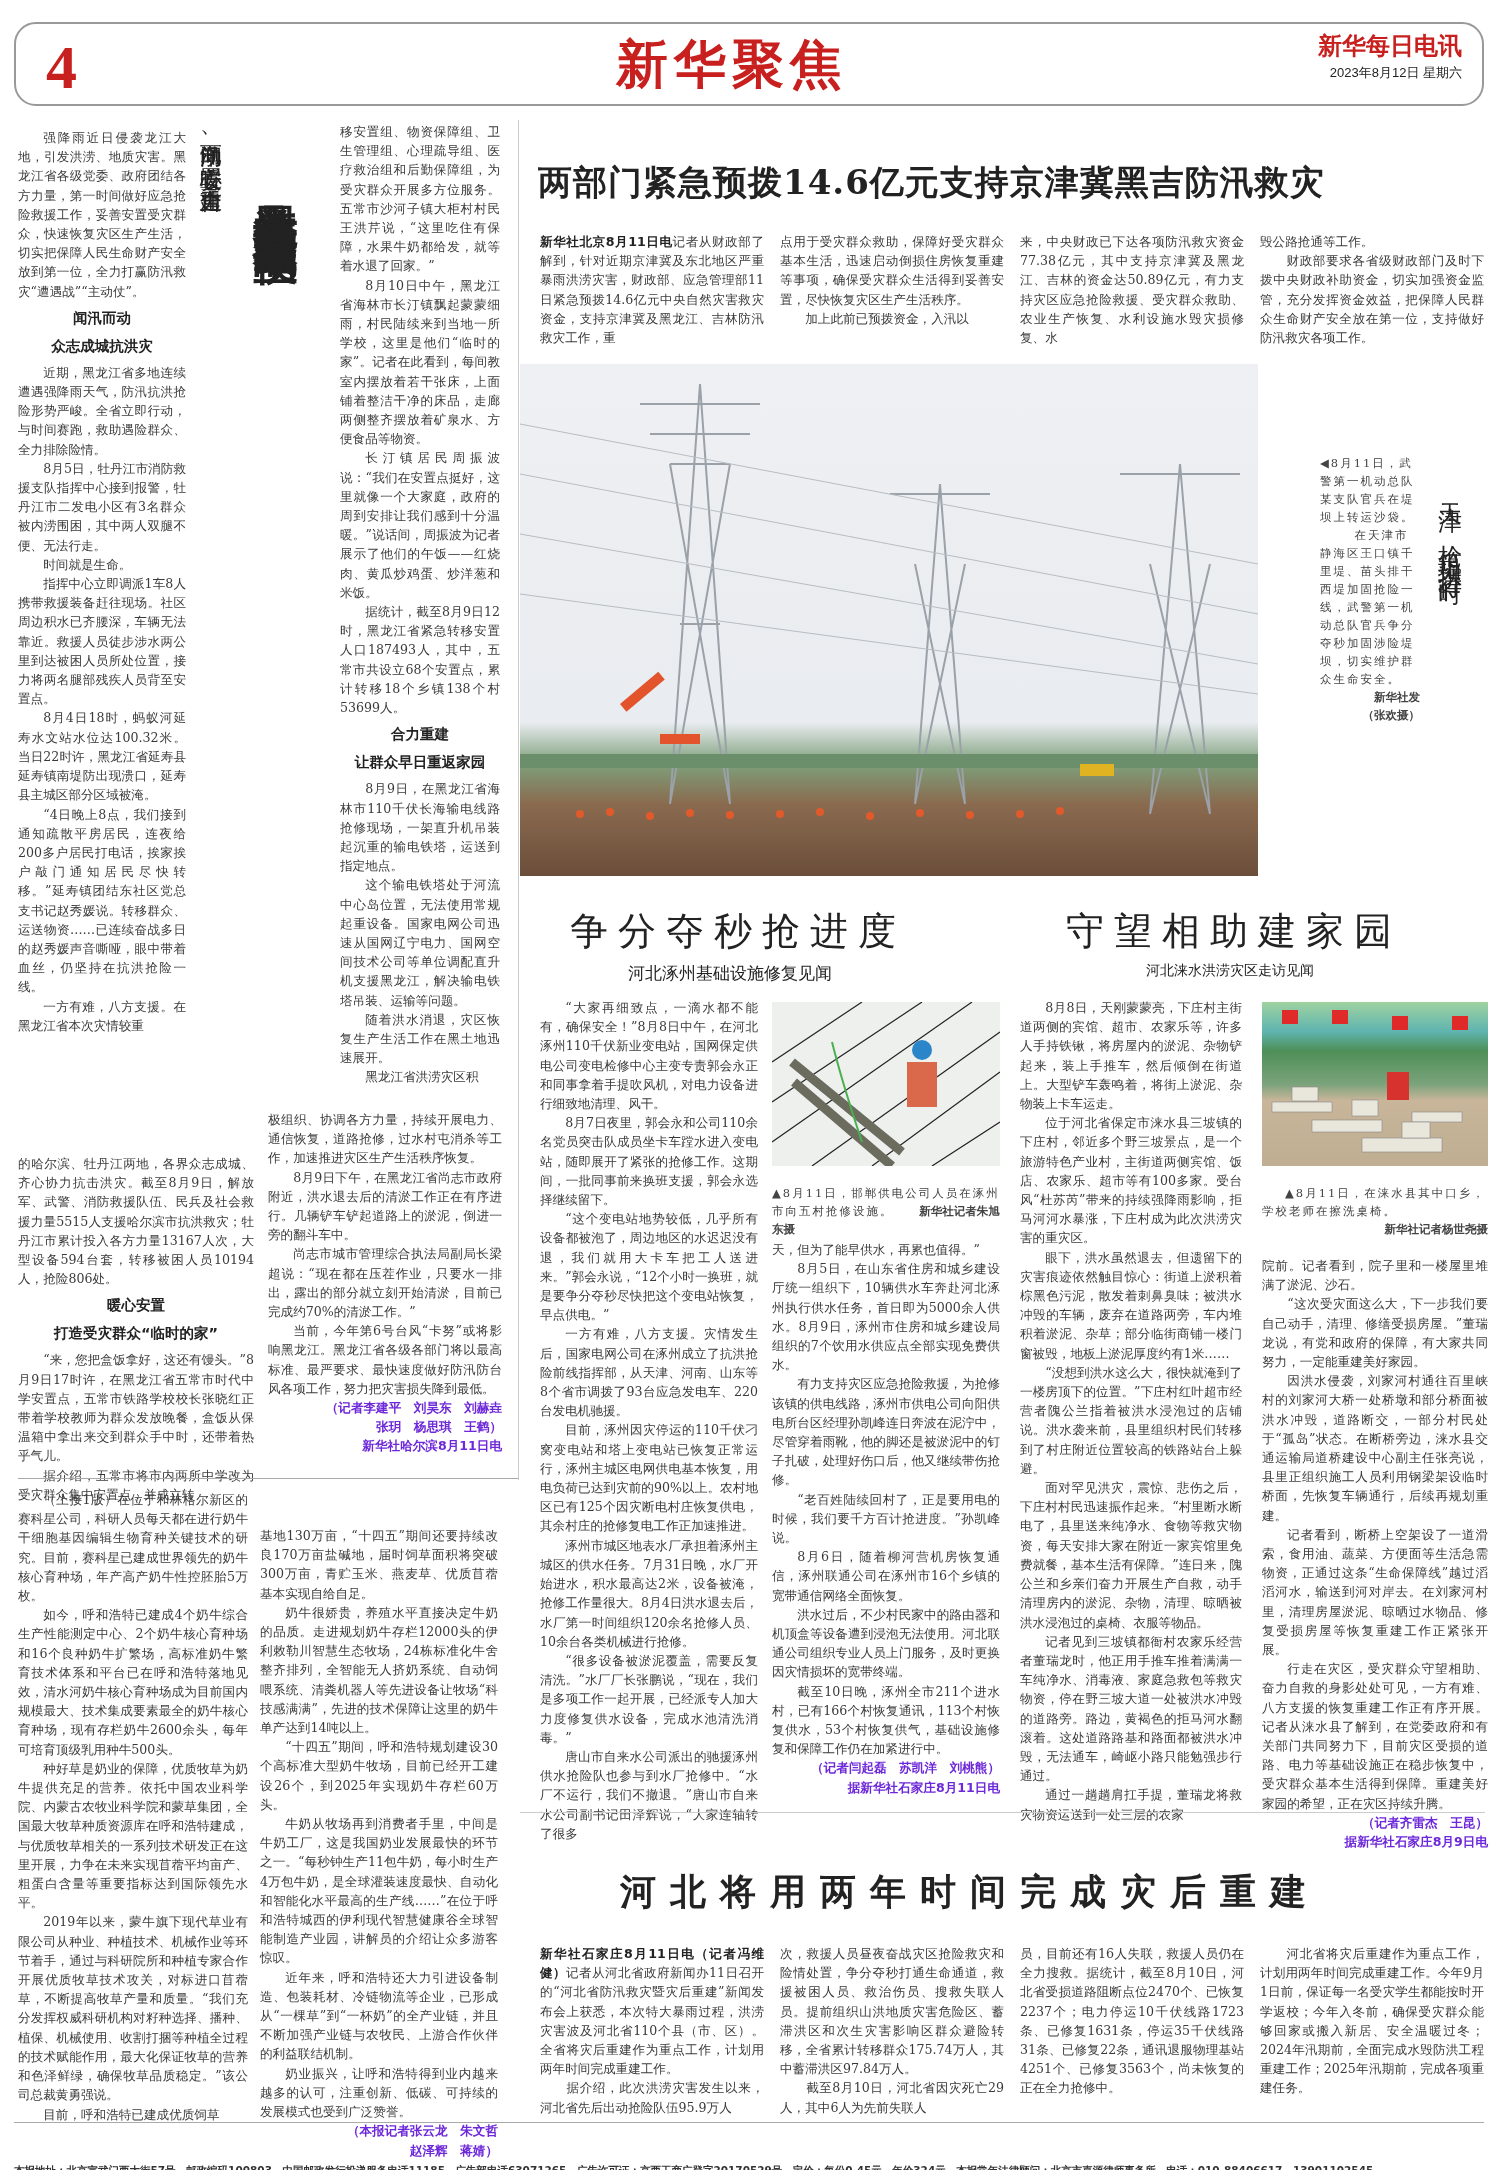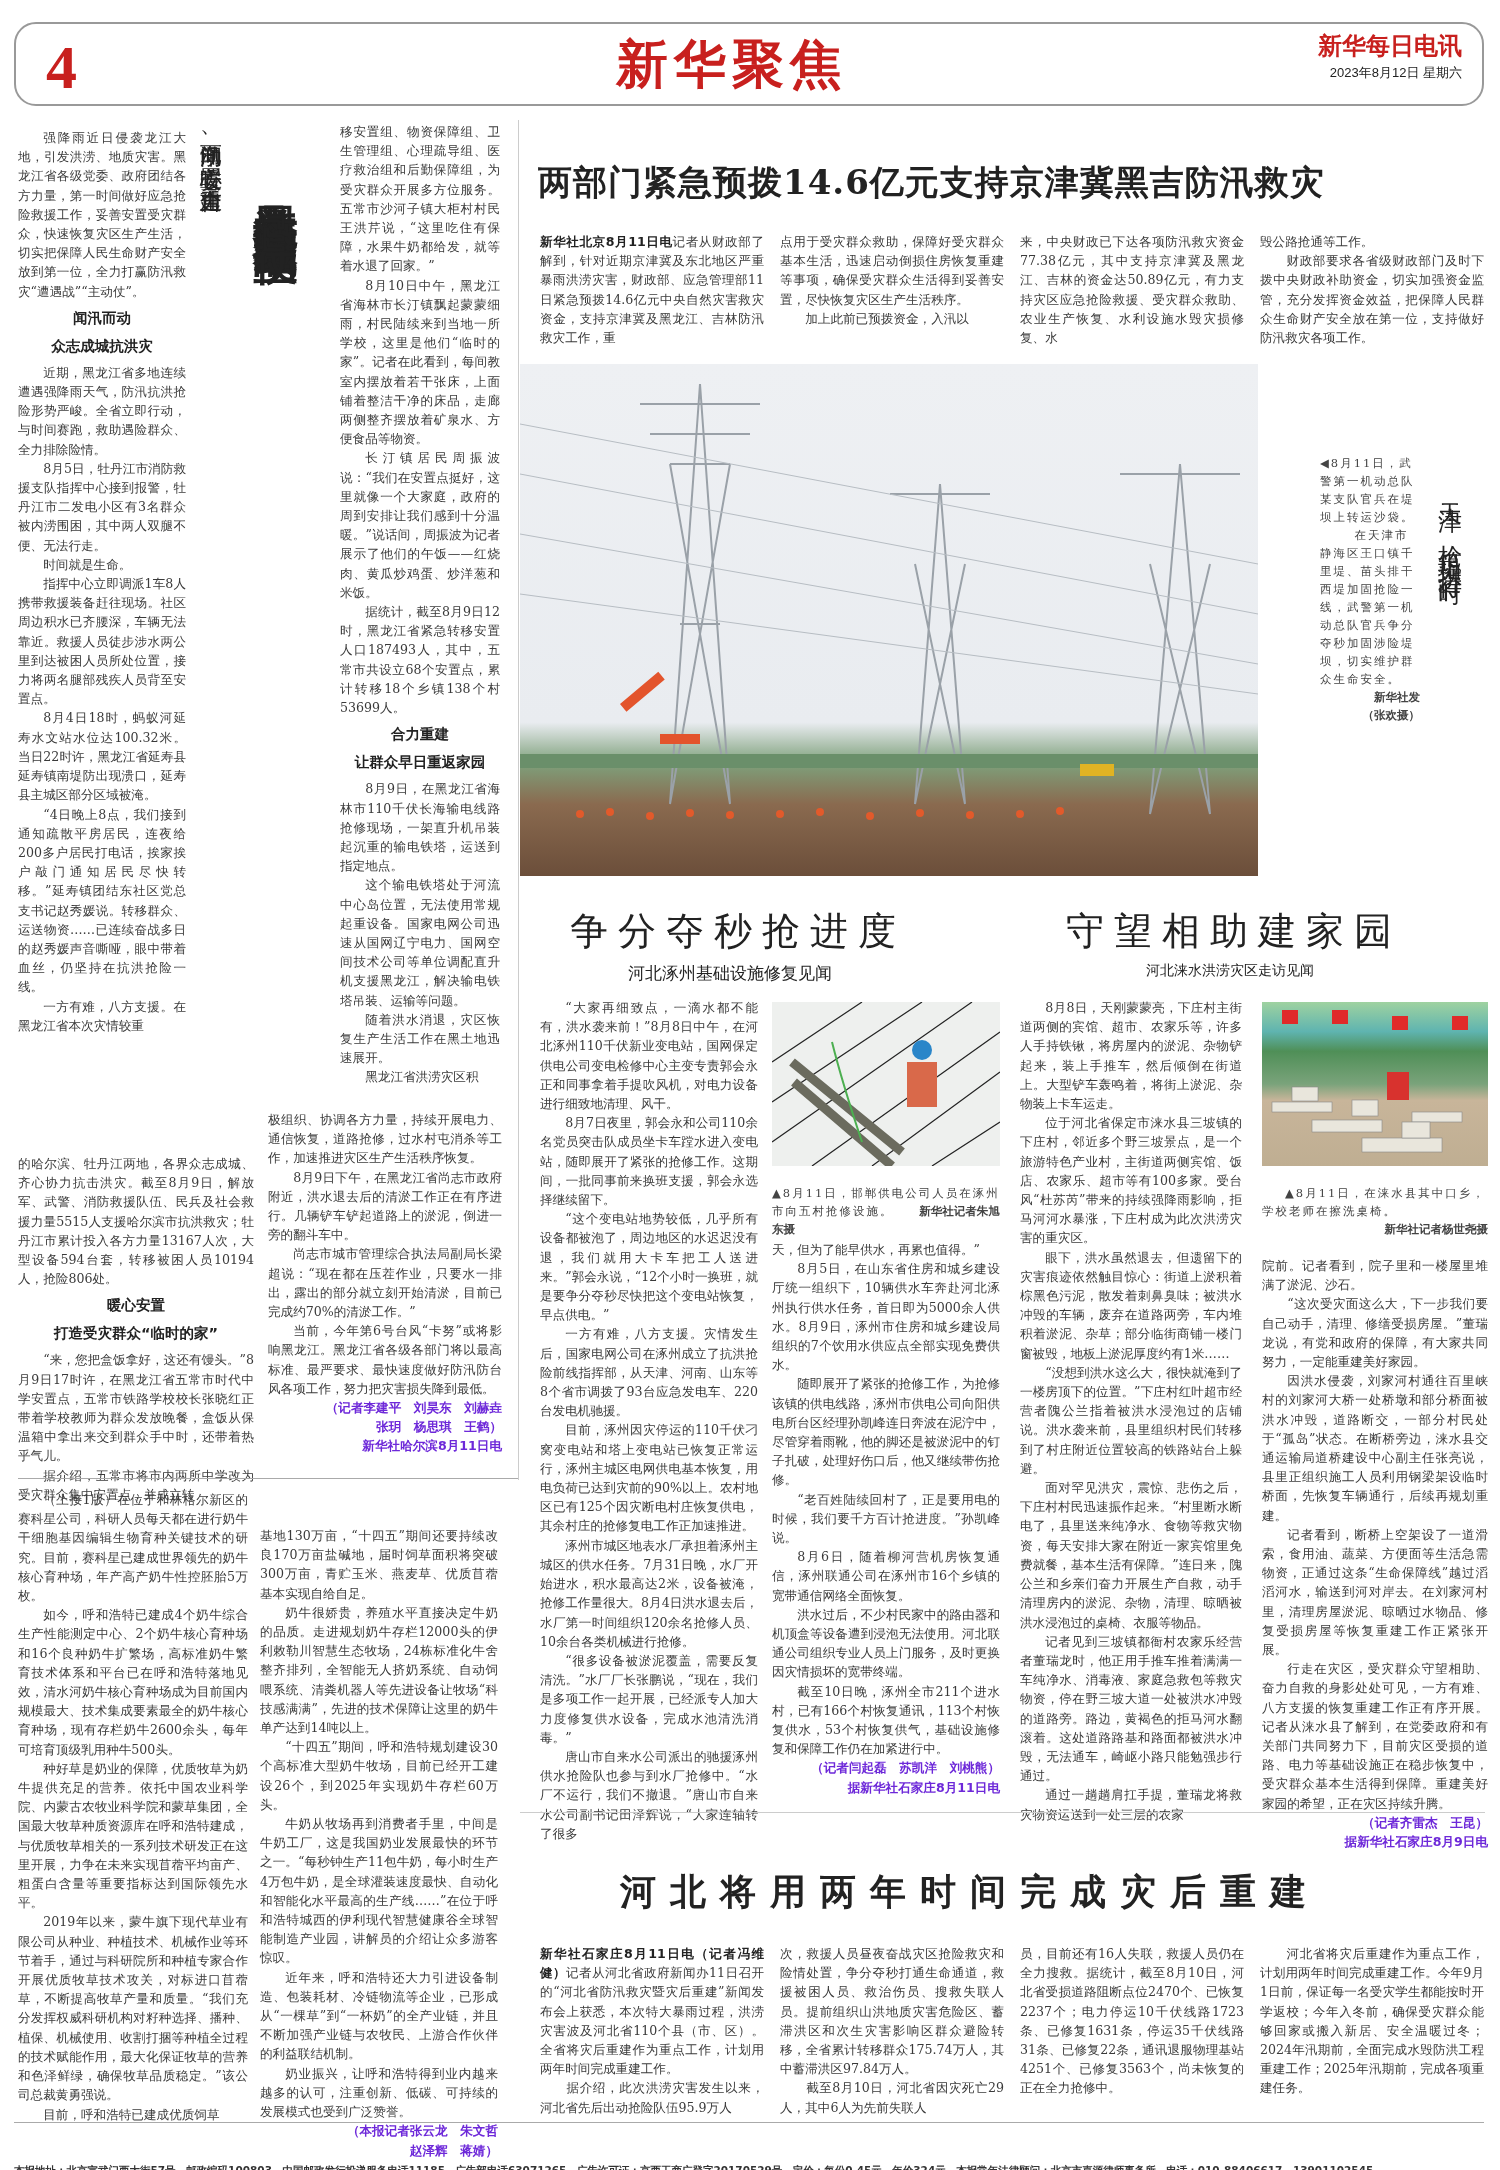--- a/index.html
+++ b/index.html
@@ -141,21 +141,21 @@
   <div style="text-indent:3em;">在天津市静海区王口镇千里堤、苗头排干西堤加固抢险一线，武警第一机动总队官兵争分夺秒加固涉险堤坝，切实维护群众生命安全。</div>
   <div style="text-align:right;font-weight:bold;letter-spacing:0;font-family:'DejaVu Sans',sans-serif;">新华社发</div>
   <div style="text-align:right;font-weight:bold;letter-spacing:0;font-family:'DejaVu Sans',sans-serif;">（张欢摄）</div>
 </div>
 <div class="abs vhead" style="left:1434px;top:484px;font-size:24px;font-weight:normal;font-family:'DejaVu Sans',sans-serif;letter-spacing:6px;">天津：抢筑堤坝进行时</div>
 
 <div class="abs h1" style="left:570px;top:906px;font-size:38px;letter-spacing:10px;font-weight:normal;">争分夺秒抢进度</div>
 <div class="abs h2" style="left:600px;top:962px;width:260px;font-size:17px;">河北涿州基础设施修复见闻</div>
 
 <div class="abs col" style="left:540px;top:998px;width:218px;">
-  <p>“大家再细致点，一滴水都不能有，洪水袭来前！”8月8日中午，在河北涿州110千伏新业变电站，国网保定供电公司变电检修中心主变专责郭会永正和同事拿着手提吹风机，对电力设备进行细致地清理、风干。</p>
+  <p>“大家再细致点，一滴水都不能有，确保安全！”8月8日中午，在河北涿州110千伏新业变电站，国网保定供电公司变电检修中心主变专责郭会永正和同事拿着手提吹风机，对电力设备进行细致地清理、风干。</p>
   <p>8月7日夜里，郭会永和公司110余名党员突击队成员坐卡车蹚水进入变电站，随即展开了紧张的抢修工作。这期间，一批同事前来换班支援，郭会永选择继续留下。</p>
   <p>“这个变电站地势较低，几乎所有设备都被泡了，周边地区的水迟迟没有退，我们就用大卡车把工人送进来。”郭会永说，“12个小时一换班，就是要争分夺秒尽快把这个变电站恢复，早点供电。”</p>
   <p>一方有难，八方支援。灾情发生后，国家电网公司在涿州成立了抗洪抢险前线指挥部，从天津、河南、山东等8个省市调拨了93台应急发电车、220台发电机驰援。</p>
   <p>目前，涿州因灾停运的110千伏刁窝变电站和塔上变电站已恢复正常运行，涿州主城区电网供电基本恢复，用电负荷已达到灾前的90%以上。农村地区已有125个因灾断电村庄恢复供电，其余村庄的抢修复电工作正加速推进。</p>
   <p>涿州市城区地表水厂承担着涿州主城区的供水任务。7月31日晚，水厂开始进水，积水最高达2米，设备被淹，抢修工作量很大。8月4日洪水退去后，水厂第一时间组织120余名抢修人员、10余台各类机械进行抢修。</p>
   <p>“很多设备被淤泥覆盖，需要反复清洗。”水厂厂长张鹏说，“现在，我们是多项工作一起开展，已经派专人加大力度修复供水设备，完成水池清洗消毒。”</p>
   <p>唐山市自来水公司派出的驰援涿州供水抢险队也参与到水厂抢修中。“水厂不运行，我们不撤退。”唐山市自来水公司副书记田泽辉说，“大家连轴转了很多</p>
 </div>
 <div class="abs photo" style="left:772px;top:1002px;width:228px;height:164px;background:#eef0ee;">
   <svg width="228" height="164" viewBox="0 0 228 164">
@@ -168,21 +168,21 @@
     <path d="M60 40 C70 80 80 110 90 140" stroke="#4caf50" stroke-width="2" fill="none"></path>
   </svg>
 </div>
 <div class="abs caption" style="left:772px;top:1184px;width:228px;">
   <span>▲8月11日，邯郸供电公司人员在涿州市向五村抢修设施。</span>
   <span style="font-weight:bold;letter-spacing:0;font-family:'DejaVu Sans',sans-serif;margin-left:20px;">新华社记者朱旭东摄</span>
 </div>
 <div class="abs col" style="left:772px;top:1240px;width:228px;">
   <p class="noind">天，但为了能早供水，再累也值得。”</p>
   <p>8月5日，在山东省住房和城乡建设厅统一组织下，10辆供水车奔赴河北涿州执行供水任务，首日即为5000余人供水。8月9日，涿州市住房和城乡建设局组织的7个饮用水供应点全部实现免费供水。</p>
-  <p>随即展开了紧张的抢修工作，为抢修该镇的供电线路，涿州市供电公司向阳供电所台区经理孙凯峰连日奔波在泥泞中，尽管穿着雨靴，他的脚还是被淤泥中的钉子扎破，处理好伤口后，他又继续带伤抢修。</p>
+  <p>有力支持灾区应急抢险救援，为抢修该镇的供电线路，涿州市供电公司向阳供电所台区经理孙凯峰连日奔波在泥泞中，尽管穿着雨靴，他的脚还是被淤泥中的钉子扎破，处理好伤口后，他又继续带伤抢修。</p>
   <p>“老百姓陆续回村了，正是要用电的时候，我们要千方百计抢进度。”孙凯峰说。</p>
   <p>8月6日，随着柳河营机房恢复通信，涿州联通公司在涿州市16个乡镇的宽带通信网络全面恢复。</p>
   <p>洪水过后，不少村民家中的路由器和机顶盒等设备遭到浸泡无法使用。河北联通公司组织专业人员上门服务，及时更换因灾情损坏的宽带终端。</p>
   <p>截至10日晚，涿州全市211个进水村，已有166个村恢复通讯，113个村恢复供水，53个村恢复供气，基础设施修复和保障工作仍在加紧进行中。</p>
   <div class="byline">（记者闫起磊　苏凯洋　刘桃熊）</div>
   <div class="byline">据新华社石家庄8月11日电</div>
 </div>
 
 <div class="abs h1" style="left:1066px;top:906px;font-size:38px;letter-spacing:10px;font-weight:normal;">守望相助建家园</div>
 <div class="abs h2" style="left:1100px;top:962px;width:260px;font-size:14px;">河北涞水洪涝灾区走访见闻</div>

